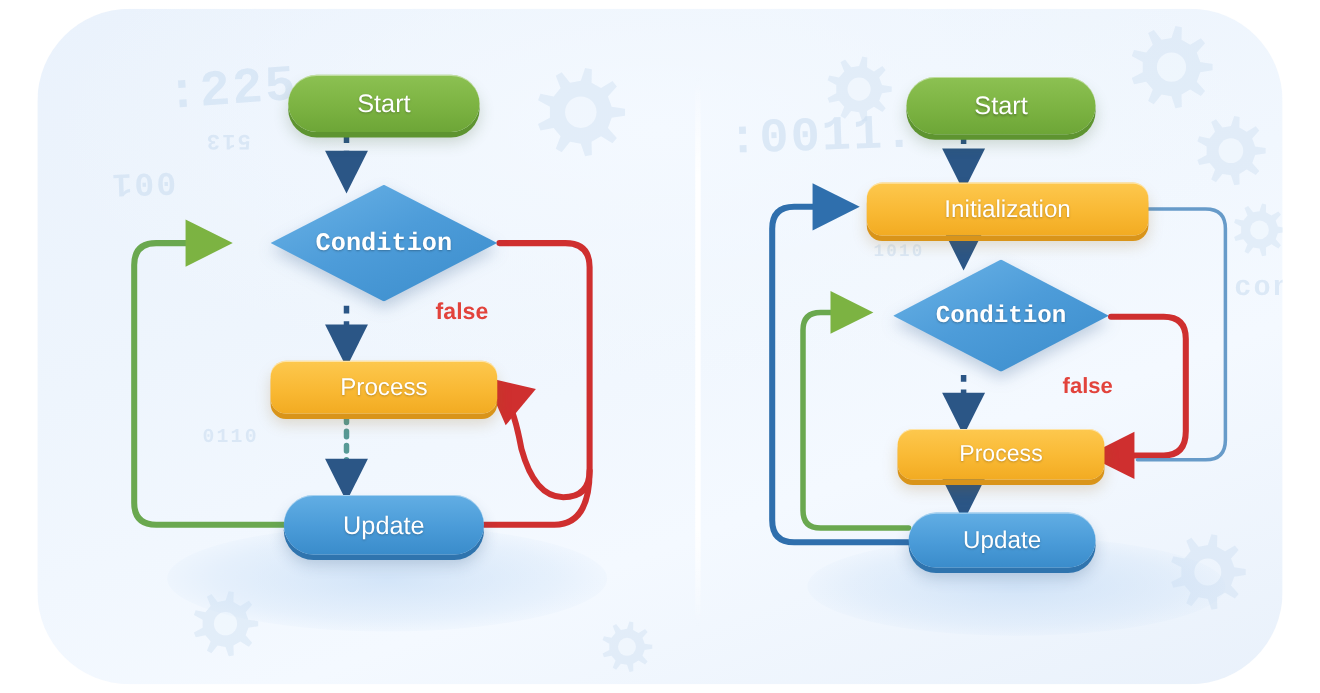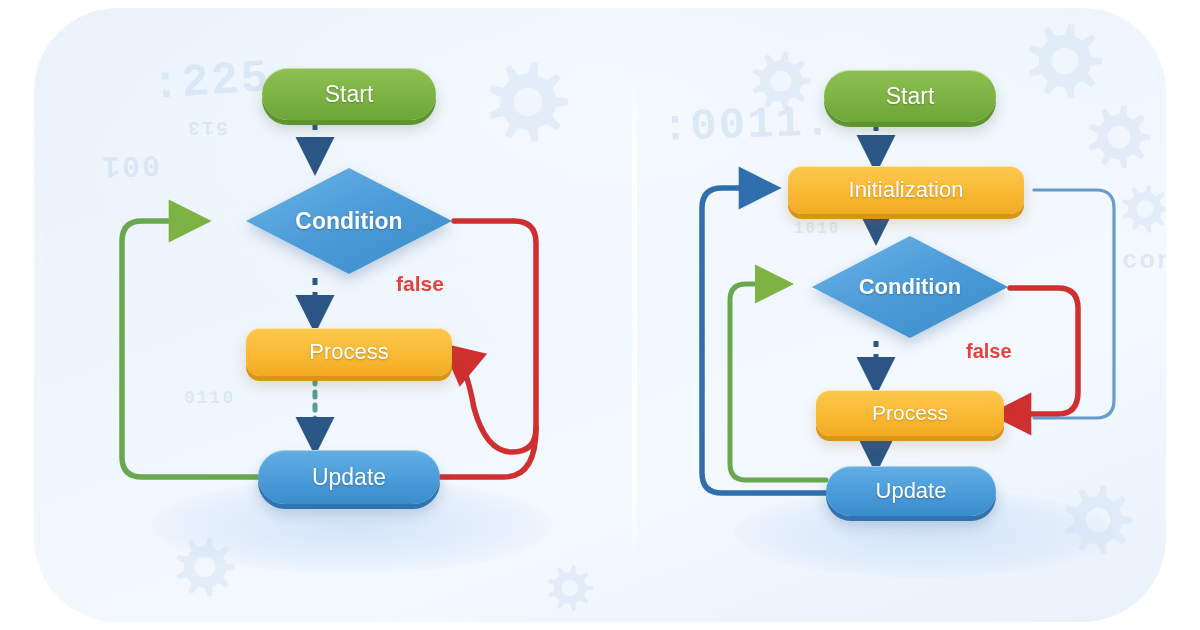--- a/index.html
+++ b/index.html
@@ -90,20 +90,21 @@
     box-shadow: 0 5px 0 #2f74ae, 0 9px 14px rgba(35,75,120,.24), inset 0 1px 0 rgba(255,255,255,.45);
   }
   .n-amber {
     background: linear-gradient(180deg, #fdc84e 0%, #f9b934 55%, #f2ab22 100%);
     box-shadow: 0 5px 0 #d9941a, 0 9px 14px rgba(150,100,20,.22), inset 0 1px 0 rgba(255,255,255,.5);
   }
   .diamond-wrap {
     position: absolute;
     z-index: 5;
     filter: drop-shadow(0 6px 7px rgba(40,80,130,.26));
+    font-family: Liberation Mono, monospace;
   }
   .diamond-shape {
     position: absolute;
     inset: 0;
     background: linear-gradient(155deg, #6cb4e7 0%, #4d9cd9 48%, #3a8ccb 100%);
     clip-path: polygon(50% 0%, 100% 50%, 50% 100%, 0% 50%);
     border-radius: 10px;
   }
   .diamond-label {
     position: absolute;
@@ -254,21 +255,21 @@
         </div>
         <div class="node rect n-amber" style="left: 212px; top: 320px; width: 206px; height: 48px; font-size: 22px;">
           <span>Process</span>
         </div>
         <div class="node pill n-blue" style="left: 224px; top: 442px; width: 182px; height: 54px; font-size: 23px;">
           <span>Update</span>
         </div>
         <div class="node pill n-green" style="left: 790px; top: 62px; width: 172px; height: 52px; font-size: 23px;">
           <span>Start</span>
         </div>
-        <div class="node rect n-amber" style="left: 754px; top: 158px; width: 236px; height: 48px; font-size: 22px;">
+        <div class="node rect n-amber" style="left: 754px; top: 158px; width: 256px; height: 48px; font-size: 22px;">
           <span>Initialization</span>
         </div>
         <div class="diamond-wrap" style="left: 778px; top: 228px; width: 196px; height: 102px;">
           <div class="diamond-shape"></div>
           <div class="diamond-label" style="font-size: 22px;">Condition</div>
         </div>
         <div class="node rect n-amber" style="left: 782px; top: 382px; width: 188px; height: 46px; font-size: 21px;">
           <span>Process</span>
         </div>
         <div class="node pill n-blue" style="left: 792px; top: 458px; width: 170px; height: 50px; font-size: 22px;">

